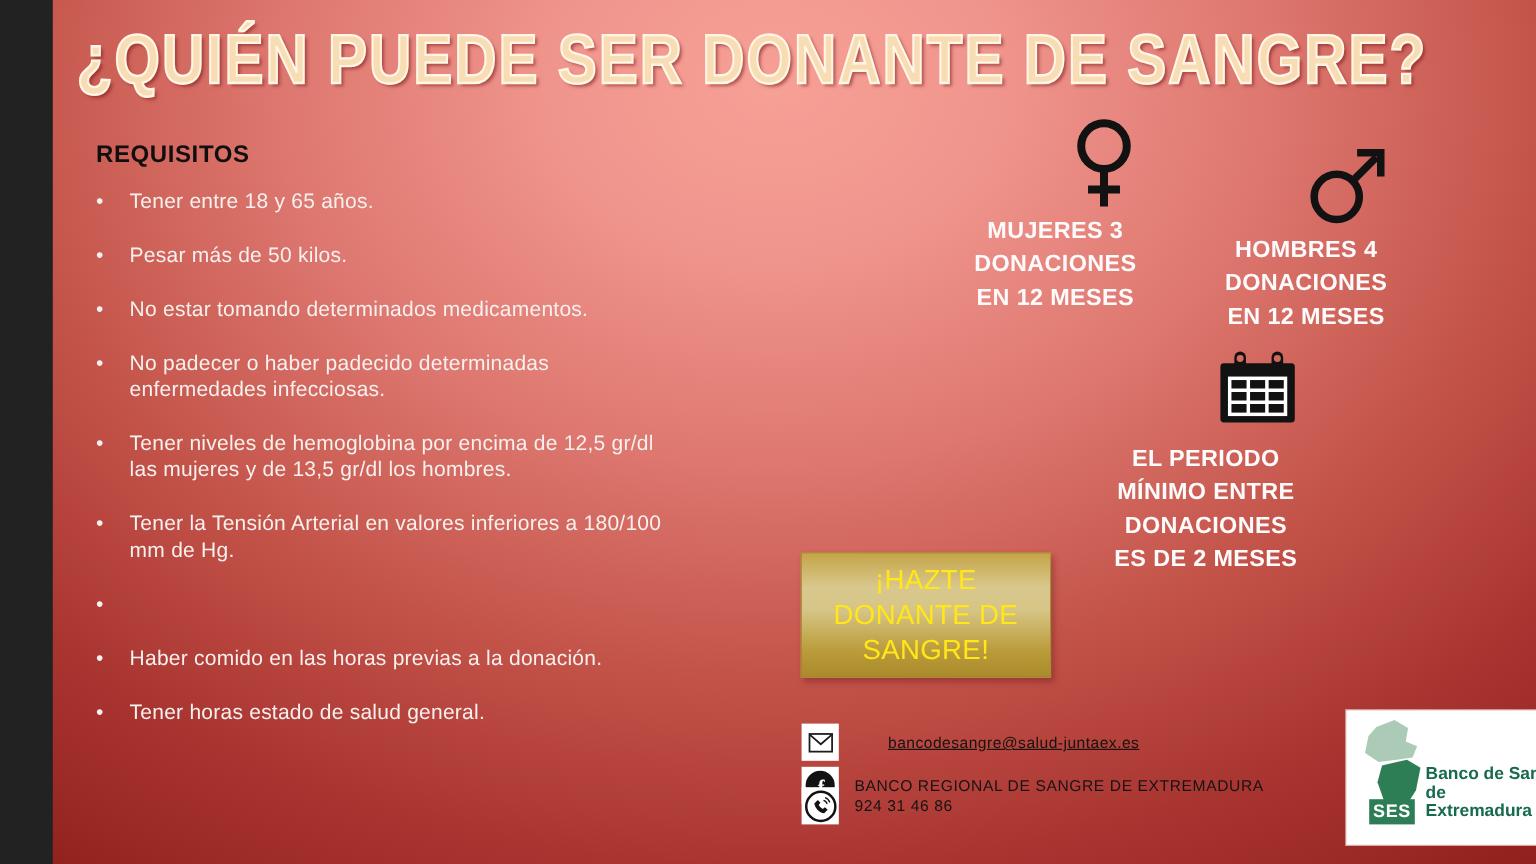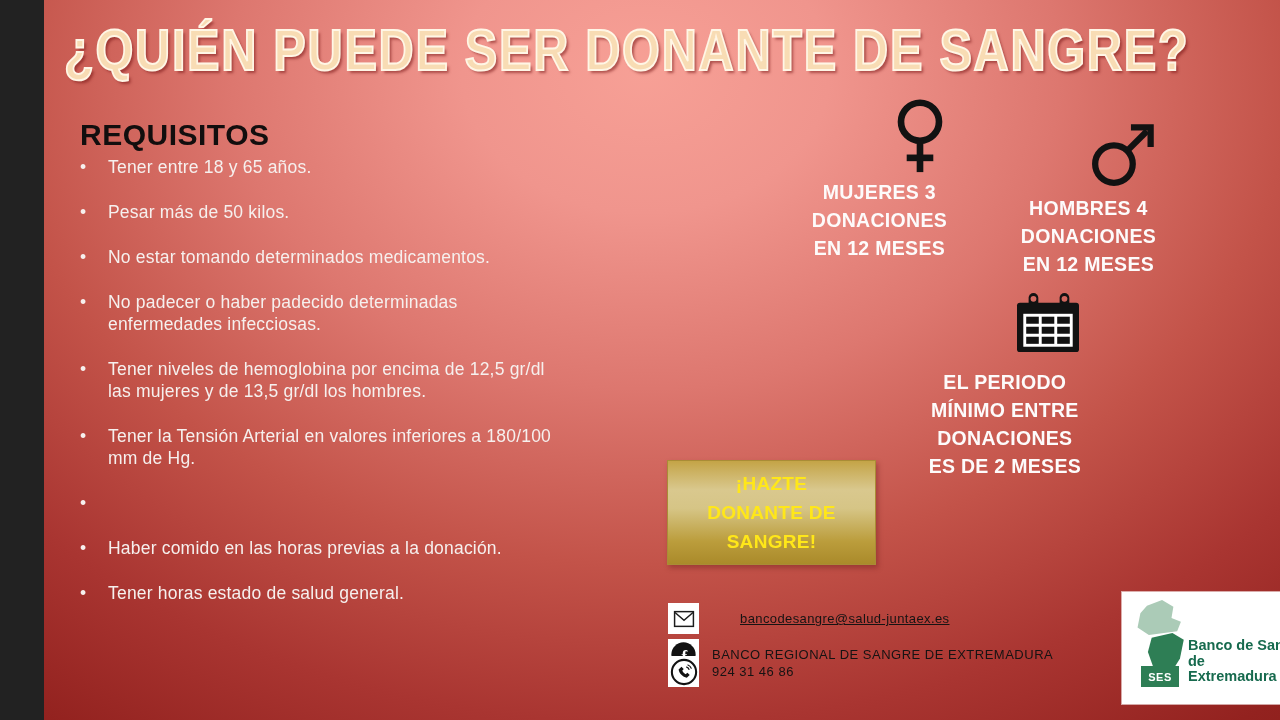--- a/index.html
+++ b/index.html
@@ -20,21 +20,21 @@
     margin:0;white-space:nowrap;
     font-size:58px;font-weight:700;letter-spacing:2px;
     transform:scaleX(0.84);transform-origin:left top;
     color:#f8dcb4;
     -webkit-text-stroke:2px #fff6e6;
     text-shadow:3px 3px 3px rgba(120,22,22,0.55);
   }
   
   .req-heading{
     position:absolute;left:36px;top:118px;margin:0;
-    font-size:30px;font-weight:700;color:#120e0e;letter-spacing:0.5px;
+    font-size:20px;font-weight:700;color:#120e0e;letter-spacing:0.5px;
   }
   .req-list{
     position:absolute;left:36px;top:156px;width:580px;
     margin:0;padding:0;list-style:none;
   }
   .req-list li{
     display:flex;gap:18px;margin-bottom:23px;
     color:#f6f0ee;font-size:17.5px;line-height:22px;letter-spacing:0.2px;
   }
   .req-list .bullet{flex:0 0 10px;color:#f6f0ee;}
@@ -54,43 +54,43 @@
   
   .cta-box{
     position:absolute;left:623px;top:460px;width:209px;height:105px;
     box-sizing:border-box;
     background:linear-gradient(180deg,#c4a447 0%,#d9c88e 28%,#d6c586 46%,#bb9d3c 78%,#aa8a2a 100%);
     border:1px solid #a98c36;
     box-shadow:2px 3px 5px rgba(90,18,18,0.35);
     display:flex;align-items:center;justify-content:center;text-align:center;
   }
   .cta-box .cta-label{
-    white-space:pre-line;color:#ffe719;font-weight:700;
-    font-size:19px;line-height:29px;letter-spacing:0.3px;
+    white-space:pre-line;color:#ffe719;font-weight:400;
+    font-size:23px;line-height:29px;letter-spacing:0.3px;
   }
   
   .contact-row{position:absolute;display:flex;align-items:center;gap:13px;}
   .contact-row .icon-square{
     width:31px;height:31px;background:#ffffff;
     display:flex;align-items:center;justify-content:center;flex:0 0 31px;
   }
   .contact-row .contact-text{font-size:13px;color:#161313;letter-spacing:0.5px;}
   .contact-row .contact-link{text-decoration:underline;letter-spacing:0.4px;padding-left:28px;}
   .row-email{left:624px;top:603px;}
   .row-facebook{left:624px;top:639px;}
   .row-phone{left:624px;top:656px;}
   
   .logo-box{
     position:absolute;left:1078px;top:592px;width:186px;height:112px;
     background:#ffffff;box-shadow:0 0 0 1px rgba(255,255,255,0.6);
   }
   .logo-map{position:absolute;left:8px;top:5px;}
   .ses-badge{
     position:absolute;left:19px;top:74px;width:38px;height:21px;
-    background:#2e7e55;color:#ffffff;font-weight:700;font-size:11px;
+    background:#2e7e55;color:#ffffff;font-weight:700;font-size:15px;
     display:flex;align-items:center;justify-content:center;letter-spacing:0.5px;
   }
   .logo-name{
     position:absolute;left:66px;top:46px;
     color:#176a4e;font-weight:700;font-size:14.5px;line-height:15.5px;
     white-space:pre-line;
   }
   
   .edge-mark{position:absolute;right:0;background:#3a1110;}
   .em1{top:296px;width:3px;height:7px;}

